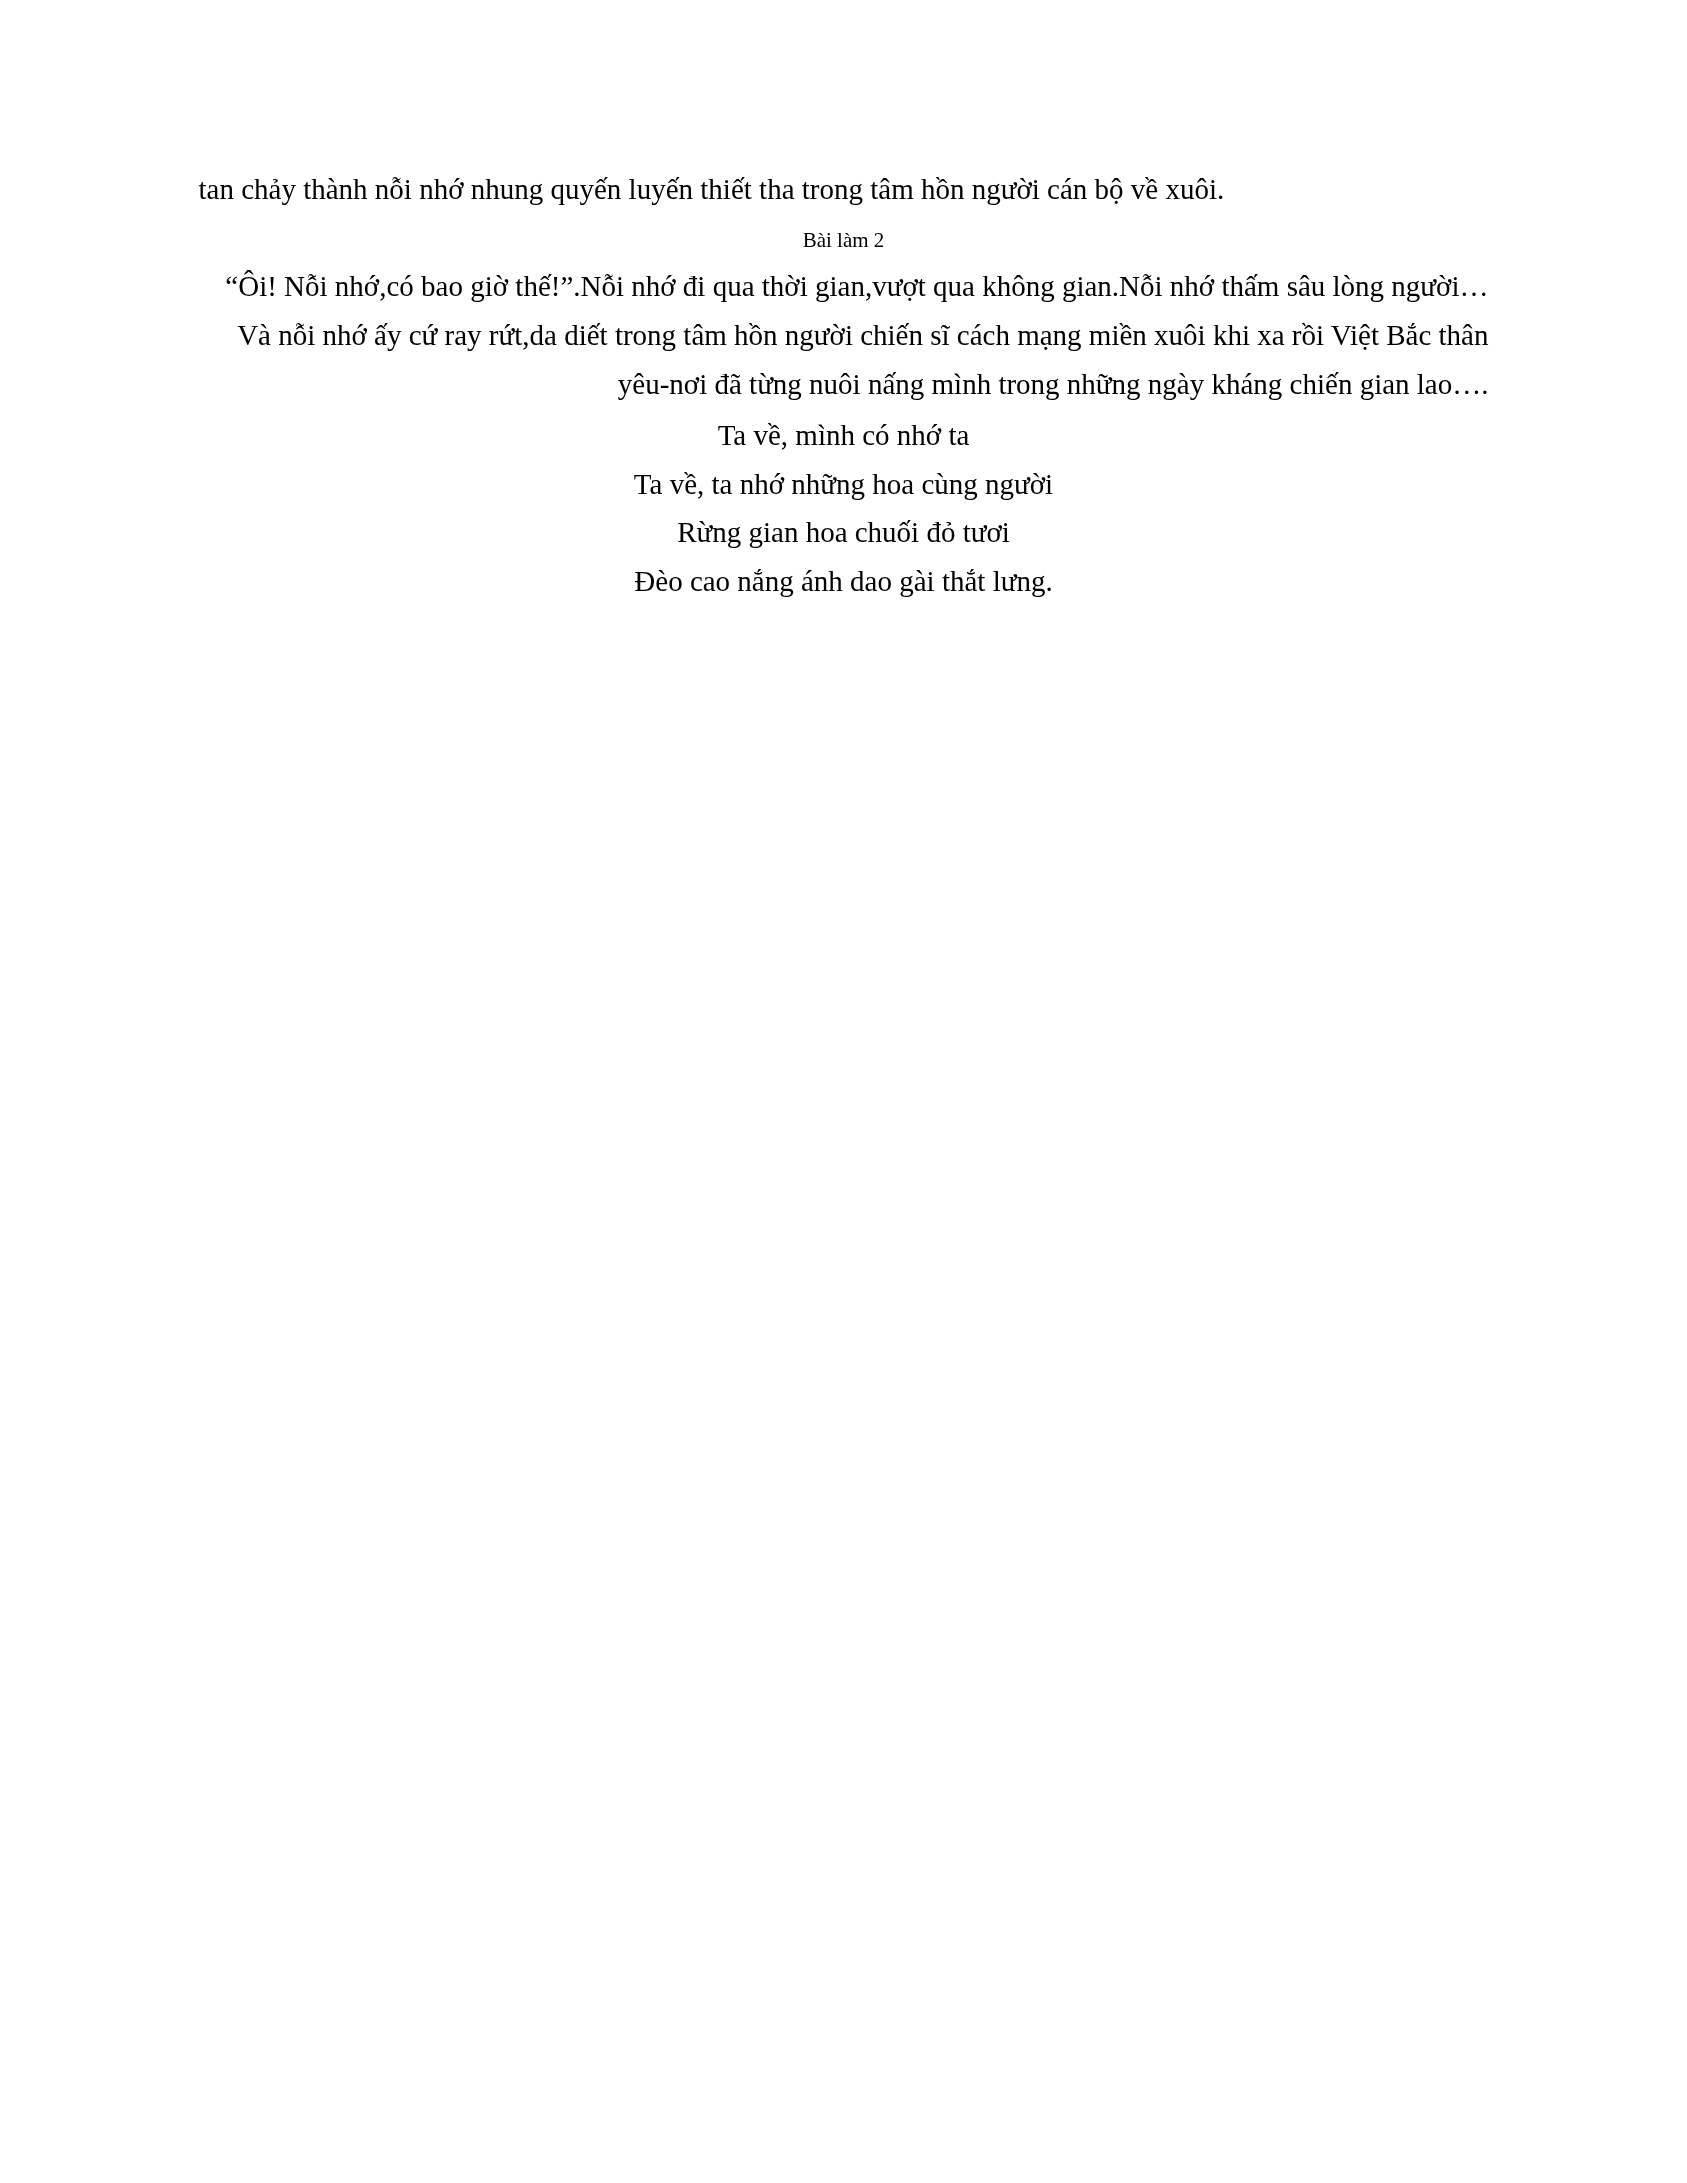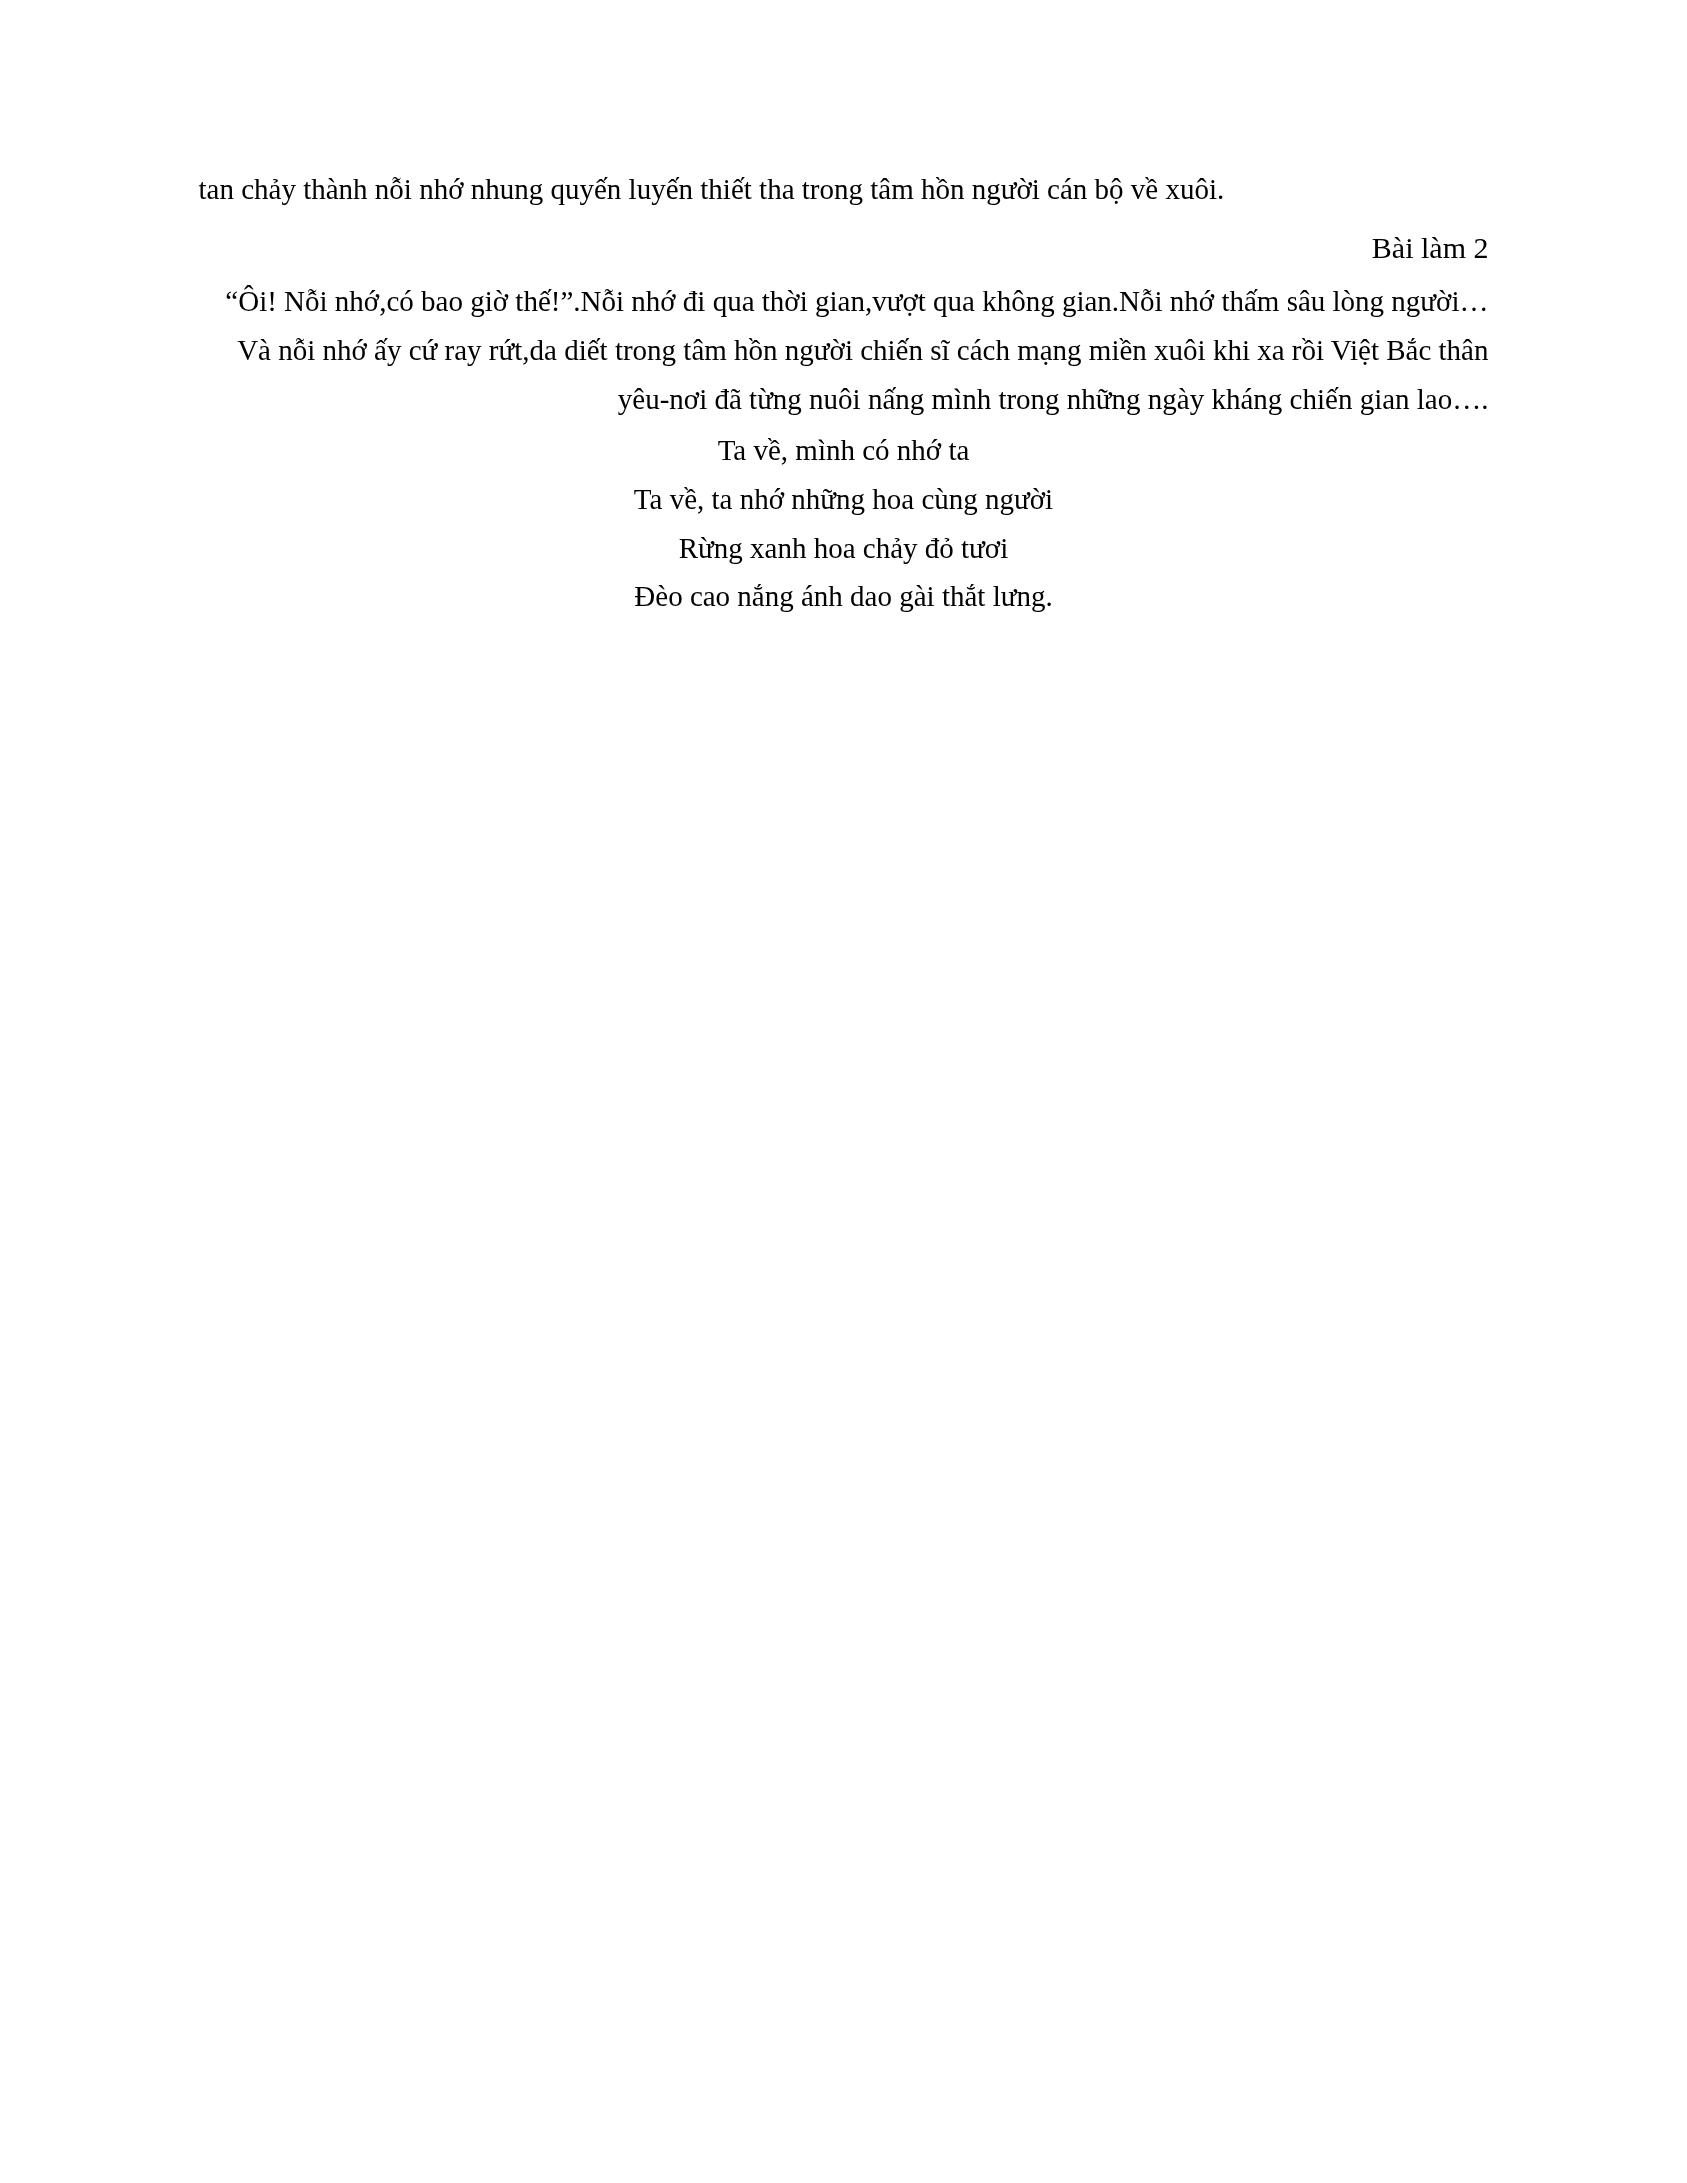--- a/index.html
+++ b/index.html
@@ -27,23 +27,23 @@
     margin: 0 auto;
   }
   .para {
     font-size: 29px;
     line-height: 1.68;
     text-align: justify;
     text-justify: inter-word;
     margin: 0;
   }
   .heading {
-    font-size: 30px;
+    font-size: 21px;
     line-height: 1.68;
-    text-align: right;
+    text-align: center;
     margin: 9.3px 0 0 0;
   }
   .intro {
     font-size: 29px;
     line-height: 1.68;
     text-align: right;
     margin: 4px 0 0 0;
   }
   .verse-block {
     margin: 2.6px 0 0 0;
@@ -64,19 +64,19 @@
 
     <p class="para">tan chảy thành nỗi nhớ nhung quyến luyến thiết tha trong tâm hồn người cán bộ về xuôi.</p>
 
     <p class="heading">Bài làm 2</p>
 
     <p class="intro">“Ôi! Nỗi nhớ,có bao giờ thế!”.Nỗi nhớ đi qua thời gian,vượt qua không gian.Nỗi nhớ thấm sâu lòng người…Và nỗi nhớ ấy cứ ray rứt,da diết trong tâm hồn người chiến sĩ cách mạng miền xuôi khi xa rồi Việt Bắc thân yêu-nơi đã từng nuôi nấng mình trong những ngày kháng chiến gian lao….</p>
 
     <div class="verse-block">
       <p class="verse-line">Ta về, mình có nhớ ta</p>
       <p class="verse-line">Ta về, ta nhớ những hoa cùng người</p>
-      <p class="verse-line">Rừng xanh hoa chảy đỏ tươi</p>
+      <p class="verse-line">Rừng gian hoa chuối đỏ tươi</p>
       <p class="verse-line">Đèo cao nắng ánh dao gài thắt lưng.</p>
     </div>
 
   </div>
 </div>
 
 
 </body></html>

